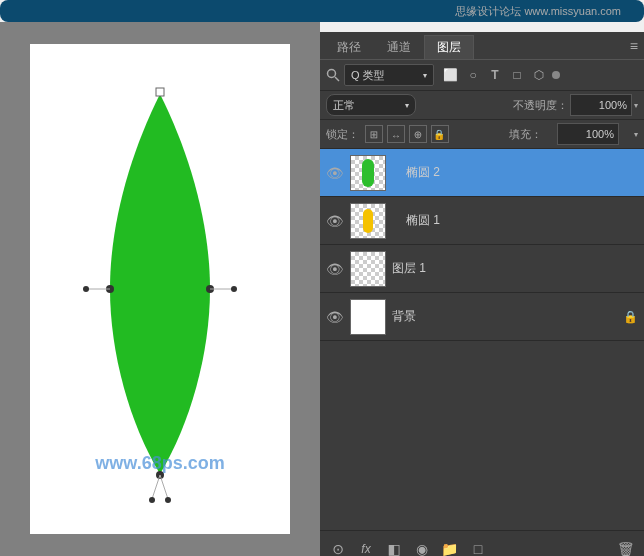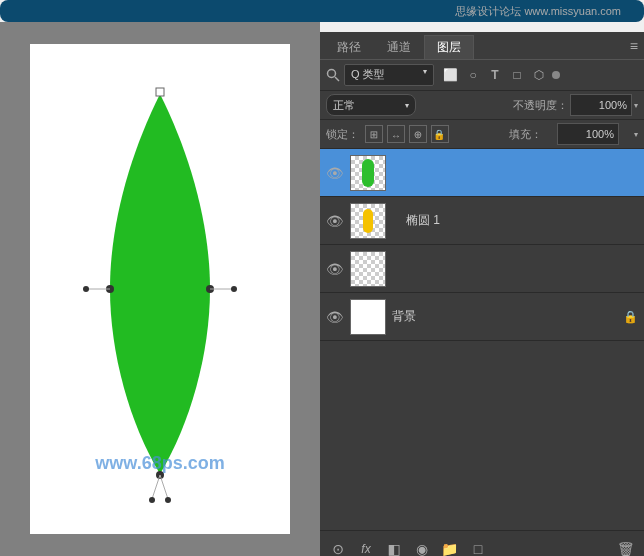--- a/index.html
+++ b/index.html
@@ -112,21 +112,21 @@
       display: flex;
       align-items: center;
       padding: 4px 6px;
       gap: 4px;
       background: #3c3c3c;
       border-bottom: 1px solid #2a2a2a;
     }
 
     .filter-select {
       display: flex;
-      align-items: flex-start;
+      align-items: center;
       background: #2a2a2a;
       border: 1px solid #555;
       padding: 2px 6px;
       color: #ccc;
       font-size: 11px;
       border-radius: 2px;
       width: 90px;
       height: 22px;
       cursor: pointer;
     }
@@ -502,39 +502,41 @@
 
     <div class="layer-item selected">
       <span class="eye-icon">👁</span>
       <div class="layer-thumb">
         <div class="thumb-checkerboard"></div>
         <div class="thumb-overlay">
           <div style="width:12px; height:28px; background:#2dbe2d; border-radius:6px;"></div>
         </div>
 
       </div>
+      <span class="layer-name" style="margin-left:14px;">椭圆 2</span>
     </div>
 
     <div class="layer-item">
       <span class="eye-icon">👁</span>
       <div class="layer-thumb" style="background:#333;">
         <div class="thumb-checkerboard"></div>
         <div class="thumb-overlay">
           <div style="width:10px; height:24px; background:#f5c200; border-radius:5px; z-index:1;"></div>
         </div>
 
       </div>
       <span class="layer-name" style="margin-left:14px;">椭圆 1</span>
     </div>
 
     <div class="layer-item">
       <span class="eye-icon">👁</span>
       <div class="layer-thumb">
         <div class="thumb-checkerboard"></div>
       </div>
+      <span class="layer-name">图层 1</span>
     </div>
 
     <div class="layer-item">
       <span class="eye-icon">👁</span>
       <div class="layer-thumb">
         <div class="thumb-white" style="background: white;"></div>
       </div>
       <span class="layer-name">背景</span>
       <span class="layer-lock-icon">🔒</span>
     </div>

